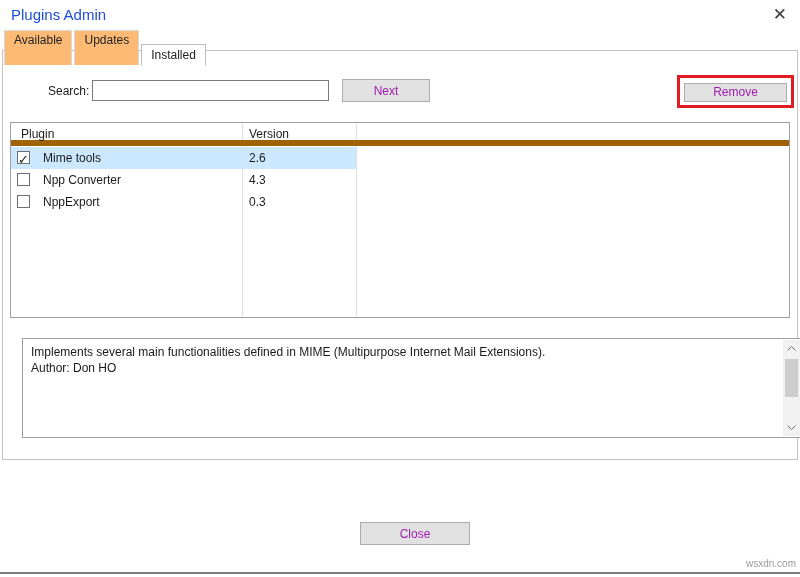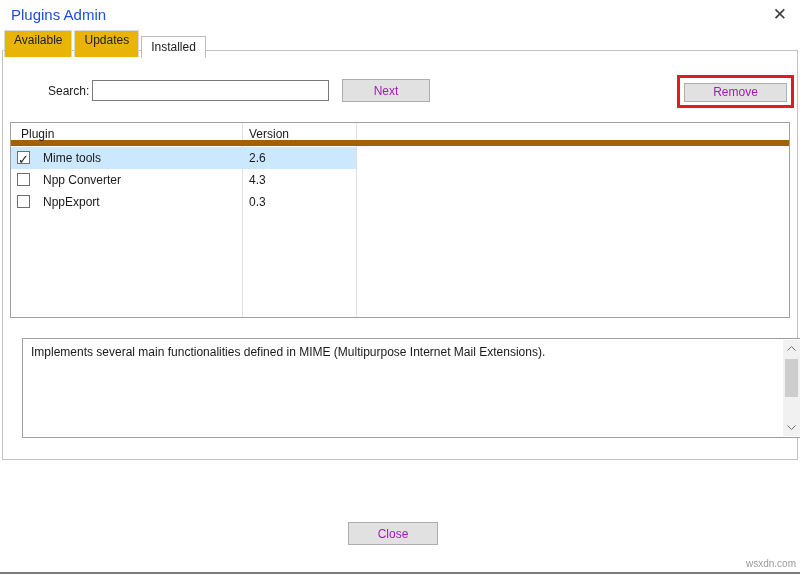--- a/index.html
+++ b/index.html
@@ -7,22 +7,22 @@
               font-family:"Liberation Sans", sans-serif; color:#1a1a1a; }
   #dialog { position:absolute; left:0; top:0; width:800px; height:577px; background:#fff; }
 
   
   .title { position:absolute; left:11px; top:6px; font-size:15px; color:#1d4ed8; }
   .close-x { position:absolute; right:13px; top:5px; font-size:17px; color:#404040;
              cursor:default; line-height:20px; }
 
   
   .tabstrip { position:absolute; left:4px; top:30px; display:flex; align-items:flex-end; z-index:3; }
-  .tab { height:27px; line-height:18px; padding:0 9px; font-size:12px; color:#222;
-         background:#eab308; border:1px solid #d9d9d9; border-bottom:none; margin-right:2px; }
+  .tab { height:35px; line-height:18px; padding:0 9px; font-size:12px; color:#222;
+         background:#fdba74; border:1px solid #d9d9d9; border-bottom:none; margin-right:2px; }
   .tab.active { height:22px; line-height:21px; background:#fff; border:1px solid #bcbcbc;
                 border-bottom:1px solid #fff; margin-bottom:-1px; }
 
   
   .panel { position:absolute; left:2px; right:2px; top:50px; height:410px;
            border:1px solid #c3c3c3; background:#fff; }
 
   
   .search-label { position:absolute; left:48px; top:84px; font-size:12px; }
   .search-input { position:absolute; left:92px; top:80px; width:237px; height:21px;
@@ -56,21 +56,21 @@
   .descbox { position:absolute; left:22px; top:338px; width:780px; height:100px;
              border:1px solid #a0a0a0; background:#fff; }
   .desc-text { position:absolute; left:8px; top:5px; right:26px; font-size:12px; line-height:16px; }
   .vscroll { position:absolute; top:1px; right:1px; bottom:1px; width:17px; background:#f1f1f1; }
   .sarrow { position:absolute; left:0; width:17px; height:17px; display:flex;
             align-items:center; justify-content:center; }
   .sarrow.up { top:0; } .sarrow.down { bottom:0; }
   .sthumb { position:absolute; left:2px; top:19px; width:13px; height:38px; background:#cdcdcd; }
 
   
-  .close-btn { position:absolute; left:348px; top:522px; width:90px; height:23px; }
+  .close-btn { position:absolute; left:360px; top:522px; width:110px; height:23px; }
   .watermark { position:absolute; right:4px; top:558px; font-size:10px; color:#9a9a9a; }
   .bottom-line { position:absolute; left:0; right:0; top:572px; height:2px; background:#7b7b7b; }
 </style>
 </head>
 <body>
 
 <div id="dialog">
 
   <div class="title">Plugins Admin</div>
   <div class="close-x">✕</div>
@@ -116,20 +116,21 @@
           <span class="cbx"></span>
           <span class="pname">NppExport</span>
           <span class="pver">0.3</span>
         </div>
       </div>
   </div>
 
   <div class="descbox">
     <div class="desc-text" id="desc-text">
         <div>Implements several main functionalities defined in MIME (Multipurpose Internet Mail Extensions).</div>
+        <div>Author: Don HO</div>
       </div>
     <div class="vscroll">
       <div class="sarrow up">
         <svg width="9" height="5" viewBox="0 0 9 5">
             <polyline points="0.5,4.5 4.5,0.5 8.5,4.5" fill="none" stroke="#6e6e6e" stroke-width="1"></polyline>
           </svg>
       </div>
       <div class="sthumb"></div>
       <div class="sarrow down">
         <svg width="9" height="5" viewBox="0 0 9 5">

